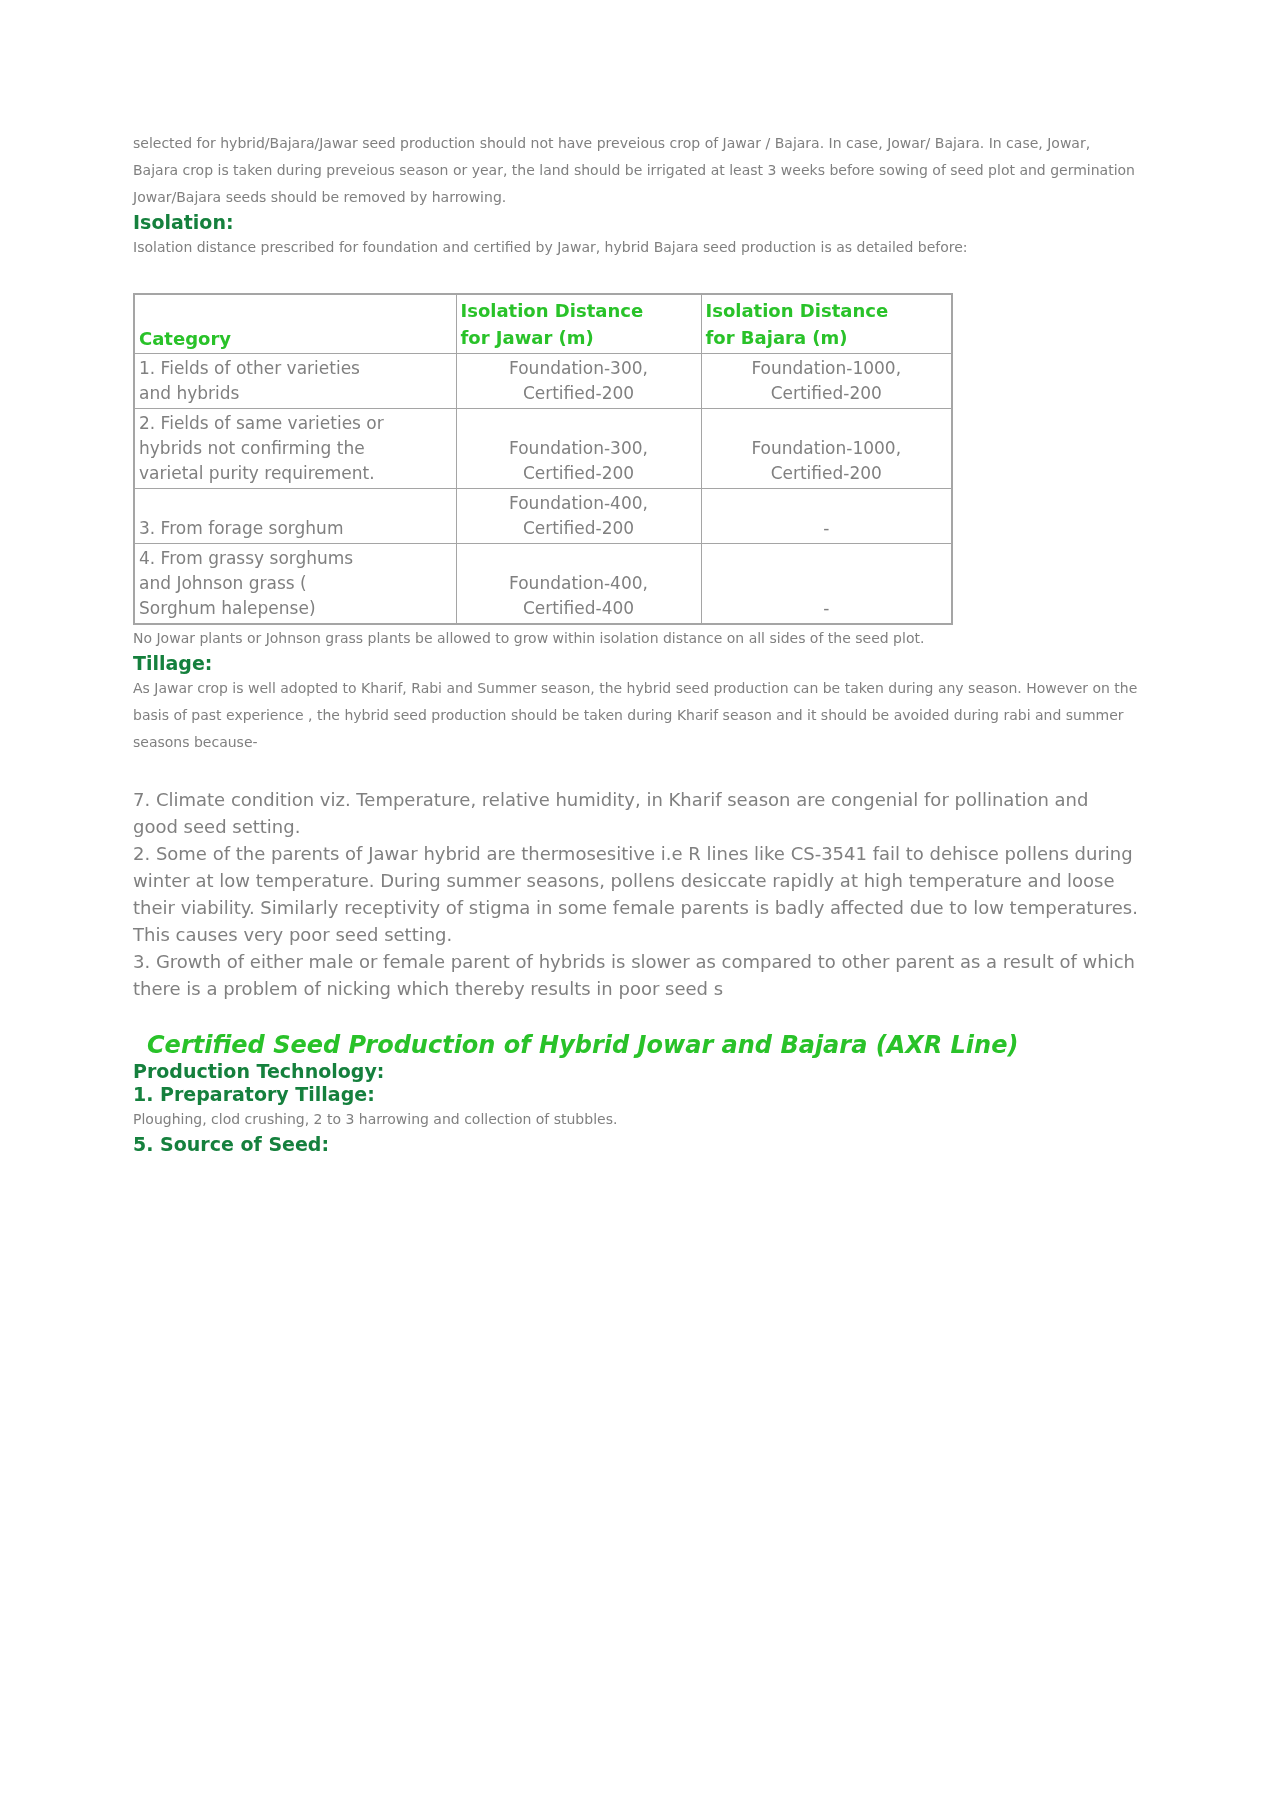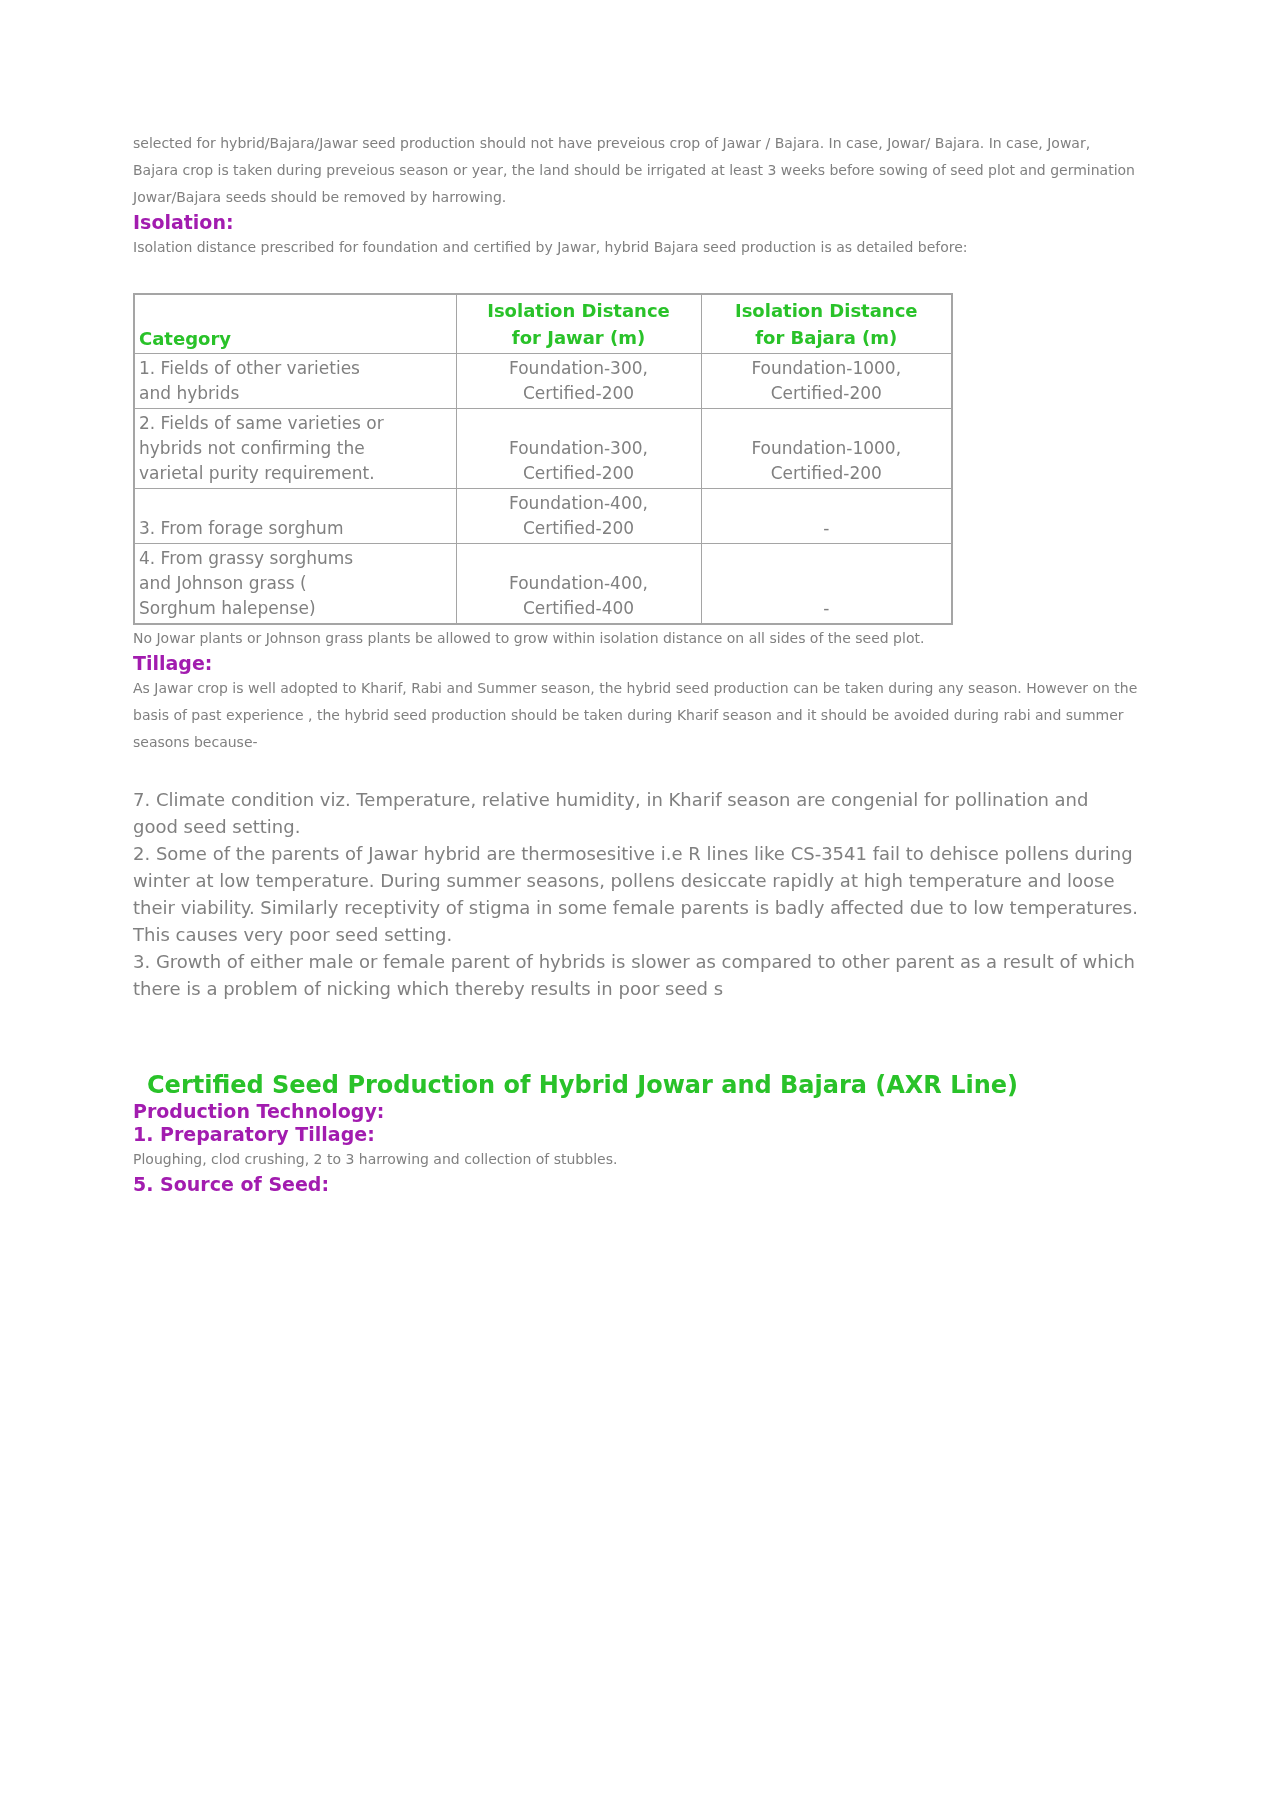--- a/index.html
+++ b/index.html
@@ -19,34 +19,35 @@
     font-size:14px;
     line-height:27px;
     color:#808080;
   }
   .mt-intro{margin-top:0;}
   h3.green-heading{
     margin:0;
     font-size:19px;
     line-height:23px;
     font-weight:bold;
-    color:#a21caf;
+    color:#15803d;
   }
   .mt-56{margin-top:56px;}
   .mt-48{margin-top:48px;}
   .mt-40{margin-top:40px;}
   .mt-38{margin-top:38px;}
   .mt-36{margin-top:36px;}
   h2.big-heading{
-    margin:68px 0 0 0;
+    margin:28px 0 0 0;
     padding-left:14px;
     font-size:24px;
     line-height:30px;
     font-weight:bold;
     color:#29c229;
+    font-style:italic;
   }
   table.iso-table{
     margin-top:32px;
     border-collapse:collapse;
     width:820px;
     table-layout:fixed;
     font-size:17px;
     line-height:25px;
     color:#808080;
   }
@@ -62,21 +63,21 @@
   col.c-cat{width:322px;}
   col.c-jawar{width:245px;}
   col.c-bajara{width:251px;}
   th.cat-head{
     text-align:left;
     color:#29c229;
     font-size:18px;
     font-weight:bold;
   }
   th.dist-head{
-    text-align:center;
+    text-align:left;
     color:#29c229;
     font-size:18px;
     font-weight:bold;
     line-height:27px;
   }
   td.cat-cell{text-align:left;}
   td.val-cell{text-align:center;}
   .reason-list{margin:30px 0 0 0;}
   .reason-list .reason{
     margin:0;

